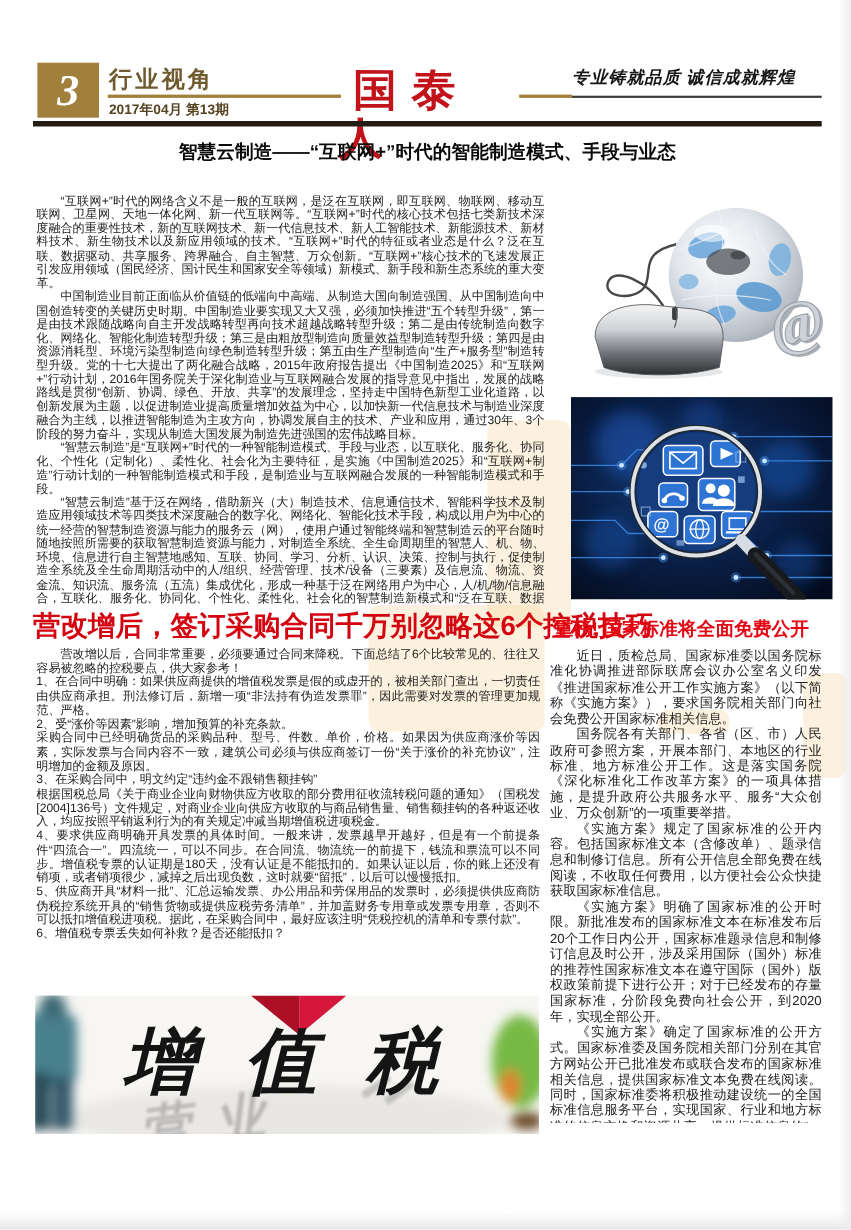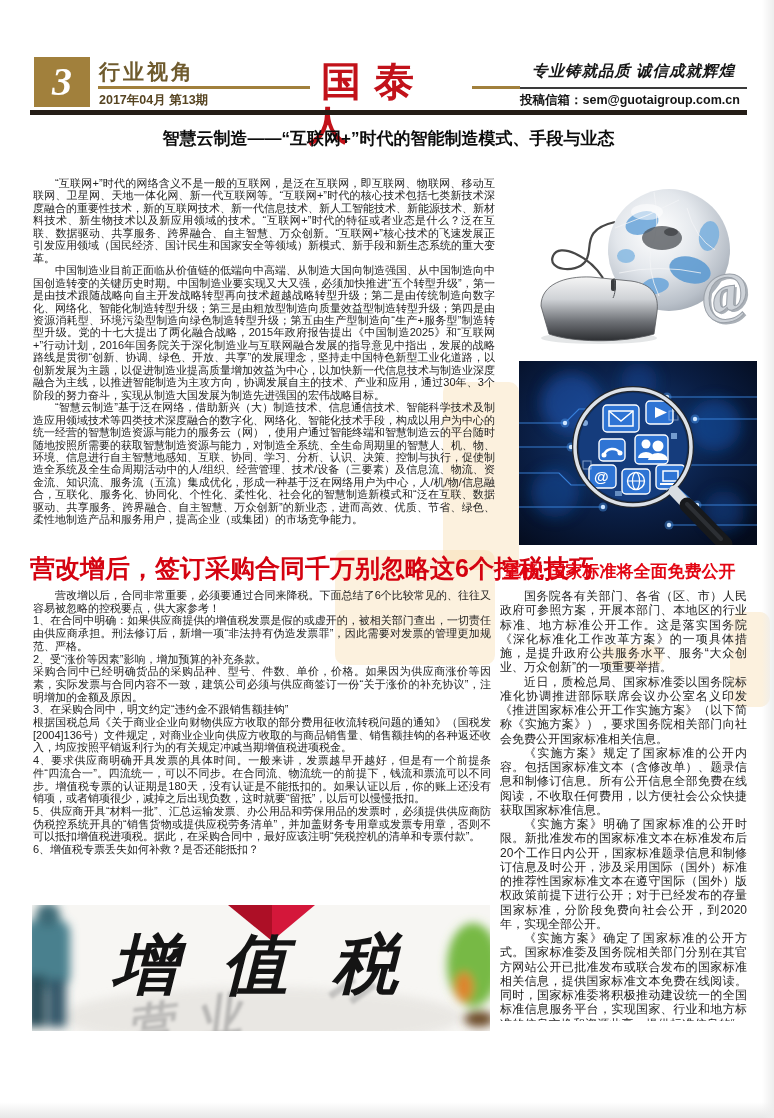--- a/index.html
+++ b/index.html
@@ -16,21 +16,21 @@
   
   .issue-badge{position:absolute;left:34px;top:57px;width:56px;height:50px;background:#a1803c;
     color:#fff;font:italic bold 40px/50px "Liberation Serif","DejaVu Serif",serif;text-align:center;}
   .section-name{position:absolute;left:99px;top:58px;font-size:21px;font-weight:bold;color:#6f5b2e;letter-spacing:3px;}
   .gold-line{position:absolute;height:3px;background:#a1803c;}
   .gl-left{left:98px;top:86px;width:212px;}
   .gl-mid{left:472px;top:86px;width:48px;}
   .issue-date{position:absolute;left:99px;top:92px;font-size:12.5px;font-weight:bold;color:#564421;}
   .masthead{position:absolute;left:308px;top:60px;width:170px;text-align:left;
     font:bold 40px/44px "Liberation Serif","DejaVu Serif",serif;color:#c2121a;letter-spacing:13px;text-indent:13px;}
-  .slogan{position:absolute;left:520px;top:61px;width:227px;text-align:center;
+  .slogan{position:absolute;left:520px;top:61px;width:227px;text-align:left;
     font:italic bold 15.5px/20px "Liberation Serif","DejaVu Serif",serif;color:#161616;letter-spacing:1px;}
   .slogan-rule{position:absolute;left:520px;top:87px;width:227px;height:2px;background:#3a3a3a;}
   .mailbox{position:absolute;left:520px;top:92px;font-size:12.5px;font-weight:bold;color:#141414;}
   .header-rule{position:absolute;left:30px;top:110px;width:717px;height:5px;background:#241d16;}
 
   
   .a1-title{position:absolute;left:30px;top:127px;width:717px;margin:0;text-align:center;
     font-size:17px;font-weight:bold;color:#0c0c0c;letter-spacing:0;}
   .a1-body{position:absolute;left:33px;top:177px;width:462px;height:372px;overflow:hidden;
     font-size:11px;line-height:12.45px;color:#222;text-align:justify;}
@@ -69,29 +69,27 @@
   <div class="wm wm4"></div>
 
   <div class="issue-badge">3</div>
   <div class="section-name">行业视角</div>
   <div class="gold-line gl-left"></div>
   <div class="issue-date">2017年04月 第13期</div>
   <div class="masthead">国泰人</div>
   <div class="gold-line gl-mid"></div>
   <div class="slogan">专业铸就品质 诚信成就辉煌</div>
   <div class="slogan-rule"></div>
-  <div class="mailbox">
-    <span>投稿信箱：</span><span>sem@guotaigroup.com.cn</span>
-  </div>
   <div class="header-rule"></div>
 
   <h1 class="a1-title">智慧云制造——“互联网+”时代的智能制造模式、手段与业态</h1>
   <section class="a1-body">
     <p class="ind">“互联网+”时代的网络含义不是一般的互联网，是泛在互联网，即互联网、物联网、移动互联网、卫星网、天地一体化网、新一代互联网等。“互联网+”时代的核心技术包括七类新技术深度融合的重要性技术，新的互联网技术、新一代信息技术、新人工智能技术、新能源技术、新材料技术、新生物技术以及新应用领域的技术。“互联网+”时代的特征或者业态是什么？泛在互联、数据驱动、共享服务、跨界融合、自主智慧、万众创新。“互联网+”核心技术的飞速发展正引发应用领域（国民经济、国计民生和国家安全等领域）新模式、新手段和新生态系统的重大变革。</p>
     <p class="ind">中国制造业目前正面临从价值链的低端向中高端、从制造大国向制造强国、从中国制造向中国创造转变的关键历史时期。中国制造业要实现又大又强，必须加快推进“五个转型升级”，第一是由技术跟随战略向自主开发战略转型再向技术超越战略转型升级；第二是由传统制造向数字化、网络化、智能化制造转型升级；第三是由粗放型制造向质量效益型制造转型升级；第四是由资源消耗型、环境污染型制造向绿色制造转型升级；第五由生产型制造向“生产+服务型”制造转型升级。党的十七大提出了两化融合战略，2015年政府报告提出《中国制造2025》和“互联网+”行动计划，2016年国务院关于深化制造业与互联网融合发展的指导意见中指出，发展的战略路线是贯彻“创新、协调、绿色、开放、共享”的发展理念，坚持走中国特色新型工业化道路，以创新发展为主题，以促进制造业提高质量增加效益为中心，以加快新一代信息技术与制造业深度融合为主线，以推进智能制造为主攻方向，协调发展自主的技术、产业和应用，通过30年、3个阶段的努力奋斗，实现从制造大国发展为制造先进强国的宏伟战略目标。</p>
+    <p class="ind">“智慧云制造”是“互联网+”时代的一种智能制造模式、手段与业态，以互联化、服务化、协同化、个性化（定制化）、柔性化、社会化为主要特征，是实施《中国制造2025》和“互联网+制造”行动计划的一种智能制造模式和手段，是制造业与互联网融合发展的一种智能制造模式和手段。</p>
     <p class="ind">“智慧云制造”基于泛在网络，借助新兴（大）制造技术、信息通信技术、智能科学技术及制造应用领域技术等四类技术深度融合的数字化、网络化、智能化技术手段，构成以用户为中心的统一经营的智慧制造资源与能力的服务云（网），使用户通过智能终端和智慧制造云的平台随时随地按照所需要的获取智慧制造资源与能力，对制造全系统、全生命周期里的智慧人、机、物、环境、信息进行自主智慧地感知、互联、协同、学习、分析、认识、决策、控制与执行，促使制造全系统及全生命周期活动中的人/组织、经营管理、技术/设备（三要素）及信息流、物流、资金流、知识流、服务流（五流）集成优化，形成一种基于泛在网络用户为中心，人/机/物/信息融合，互联化、服务化、协同化、个性化、柔性化、社会化的智慧制造新模式和“泛在互联、数据驱动、共享服务、跨界融合、自主智慧、万众创新”的新业态，进而高效、优质、节省、绿色、柔性地制造产品和服务用户，提高企业（或集团）的市场竞争能力。</p>
   </section>
 
   <figure class="img-globe">
     <svg width="238" height="177" viewBox="0 0 238 177">
       <defs>
         <radialGradient id="gSphere" cx="40%" cy="35%" r="75%">
           <stop offset="0" stop-color="#ffffff"></stop>
             <stop offset="0.45" stop-color="#e3e7ec"></stop>
           <stop offset="0.8" stop-color="#b9c0c9"></stop>
@@ -287,22 +285,22 @@
       <g>
         <polygon points="196,0 240,0 240,36" fill="#ad0f26"></polygon>
         <polygon points="240,0 283,0 240,36" fill="#d4173a"></polygon>
       </g>
       <text x="80" y="82" font-size="66" font-weight="bold" fill="#141414" letter-spacing="44" font-family="Liberation Sans,DejaVu Sans,sans-serif">增值税</text>
     </svg>
   </figure>
 
   <h2 class="a3-title">重磅! 国家标准将全面免费公开</h2>
   <section class="a3-body">
+    <p class="ind">近日，质检总局、国家标准委以国务院标准化协调推进部际联席会议办公室名义印发《推进国家标准公开工作实施方案》（以下简称《实施方案》），要求国务院相关部门向社会免费公开国家标准相关信息。</p>
     <p class="ind">国务院各有关部门、各省（区、市）人民政府可参照方案，开展本部门、本地区的行业标准、地方标准公开工作。这是落实国务院《深化标准化工作改革方案》的一项具体措施，是提升政府公共服务水平、服务“大众创业、万众创新”的一项重要举措。</p>
-    <p class="ind">近日，质检总局、国家标准委以国务院标准化协调推进部际联席会议办公室名义印发《推进国家标准公开工作实施方案》（以下简称《实施方案》），要求国务院相关部门向社会免费公开国家标准相关信息。</p>
     <p class="ind">《实施方案》规定了国家标准的公开内容。包括国家标准文本（含修改单）、题录信息和制修订信息。所有公开信息全部免费在线阅读，不收取任何费用，以方便社会公众快捷获取国家标准信息。</p>
     <p class="ind">《实施方案》明确了国家标准的公开时限。新批准发布的国家标准文本在标准发布后20个工作日内公开，国家标准题录信息和制修订信息及时公开，涉及采用国际（国外）标准的推荐性国家标准文本在遵守国际（国外）版权政策前提下进行公开；对于已经发布的存量国家标准，分阶段免费向社会公开，到2020年，实现全部公开。</p>
     <p class="ind">《实施方案》确定了国家标准的公开方式。国家标准委及国务院相关部门分别在其官方网站公开已批准发布或联合发布的国家标准相关信息，提供国家标准文本免费在线阅读。同时，国家标准委将积极推动建设统一的全国标准信息服务平台，实现国家、行业和地方标准的信息交换和资源共享，提供标准信息的“一站式”查询、获取服务。</p>
 
   </section>
 
   <div class="edge-b"></div>
   <div class="edge-r"></div>
 </div>
 

